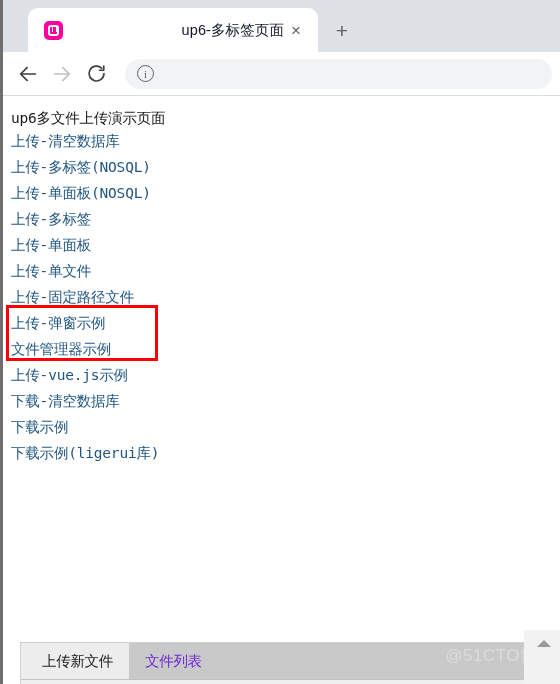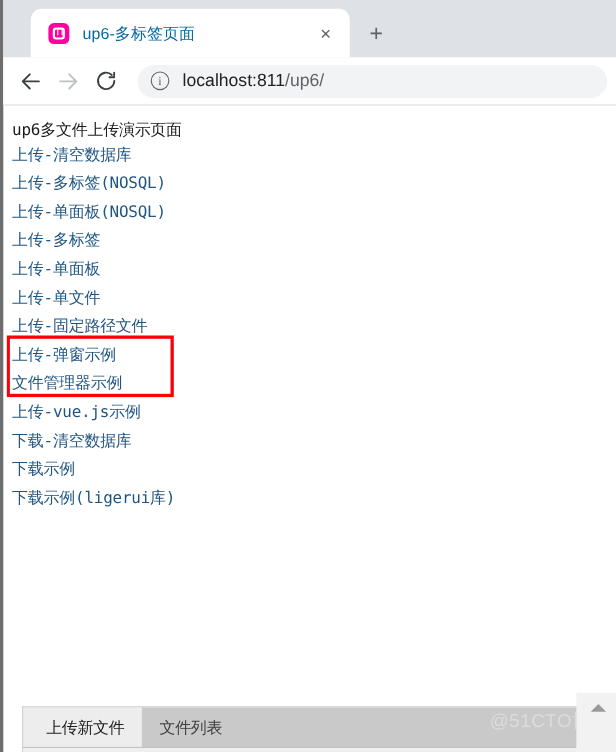--- a/index.html
+++ b/index.html
@@ -69,24 +69,25 @@
     position: absolute;
     left: 2px; top: 0px;
     width: 3px; height: 5px;
     border-left: 1.5px solid #ffffff;
     border-right: 1.5px solid #ffffff;
   }
   #tab-title {
     flex: 1 1 auto;
     margin-left: 12px;
     font-size: 14.5px;
-    color: #0369a1;
+    color: #0f172a;
     white-space: nowrap;
     overflow: hidden;
     letter-spacing: 0.1px;
+    text-align: right;
   }
   #tab-close {
     flex: 0 0 auto;
     width: 24px; height: 24px;
     display: flex; align-items: center; justify-content: center;
     color: #5f6368;
     font-size: 17px;
     line-height: 1;
   }
   #new-tab-button {
@@ -224,21 +225,21 @@
     font-family: "DejaVu Sans Mono", monospace;
     letter-spacing: -0.3px;
   }
   .widget-tab.active {
     background: #ededed;
     color: #222222;
     padding-left: 21px;
   }
   .widget-tab.inactive {
     background: transparent;
-    color: #404040;
+    color: #6d28d9;
   }
   #widget-toolbar {
     height: 48px;
     background: #efefef;
     display: flex;
     align-items: center;
     padding-left: 18px;
     border-bottom: 1px solid #dedede;
   }
 
@@ -308,21 +309,20 @@
 
     <div class="nav-icon-btn">
       <svg width="21" height="21" viewBox="0 0 24 24" aria-hidden="true">
         <path d="M20.5 12a8.5 8.5 0 1 1-2.6-6.1" fill="none" stroke="#3c4043" stroke-width="1.9" stroke-linecap="round"></path>
         <path d="M20.3 3.4v4.9h-4.9" fill="none" stroke="#3c4043" stroke-width="1.9" stroke-linecap="round" stroke-linejoin="round"></path>
       </svg>
     </div>
 
     <div id="omnibox">
       <span id="info-icon">i</span>
-      <span id="url-text"><span>localhost:811</span><span class="url-path">/up6/</span></span>
     </div>
   </div>
 
   <div id="page-content">
 
     <h1 id="page-heading">up6多文件上传演示页面</h1>
 
     <div id="link-list">
       <a class="page-link" href="#">上传-清空数据库</a>
       <a class="page-link" href="#">上传-多标签(NOSQL)</a>

